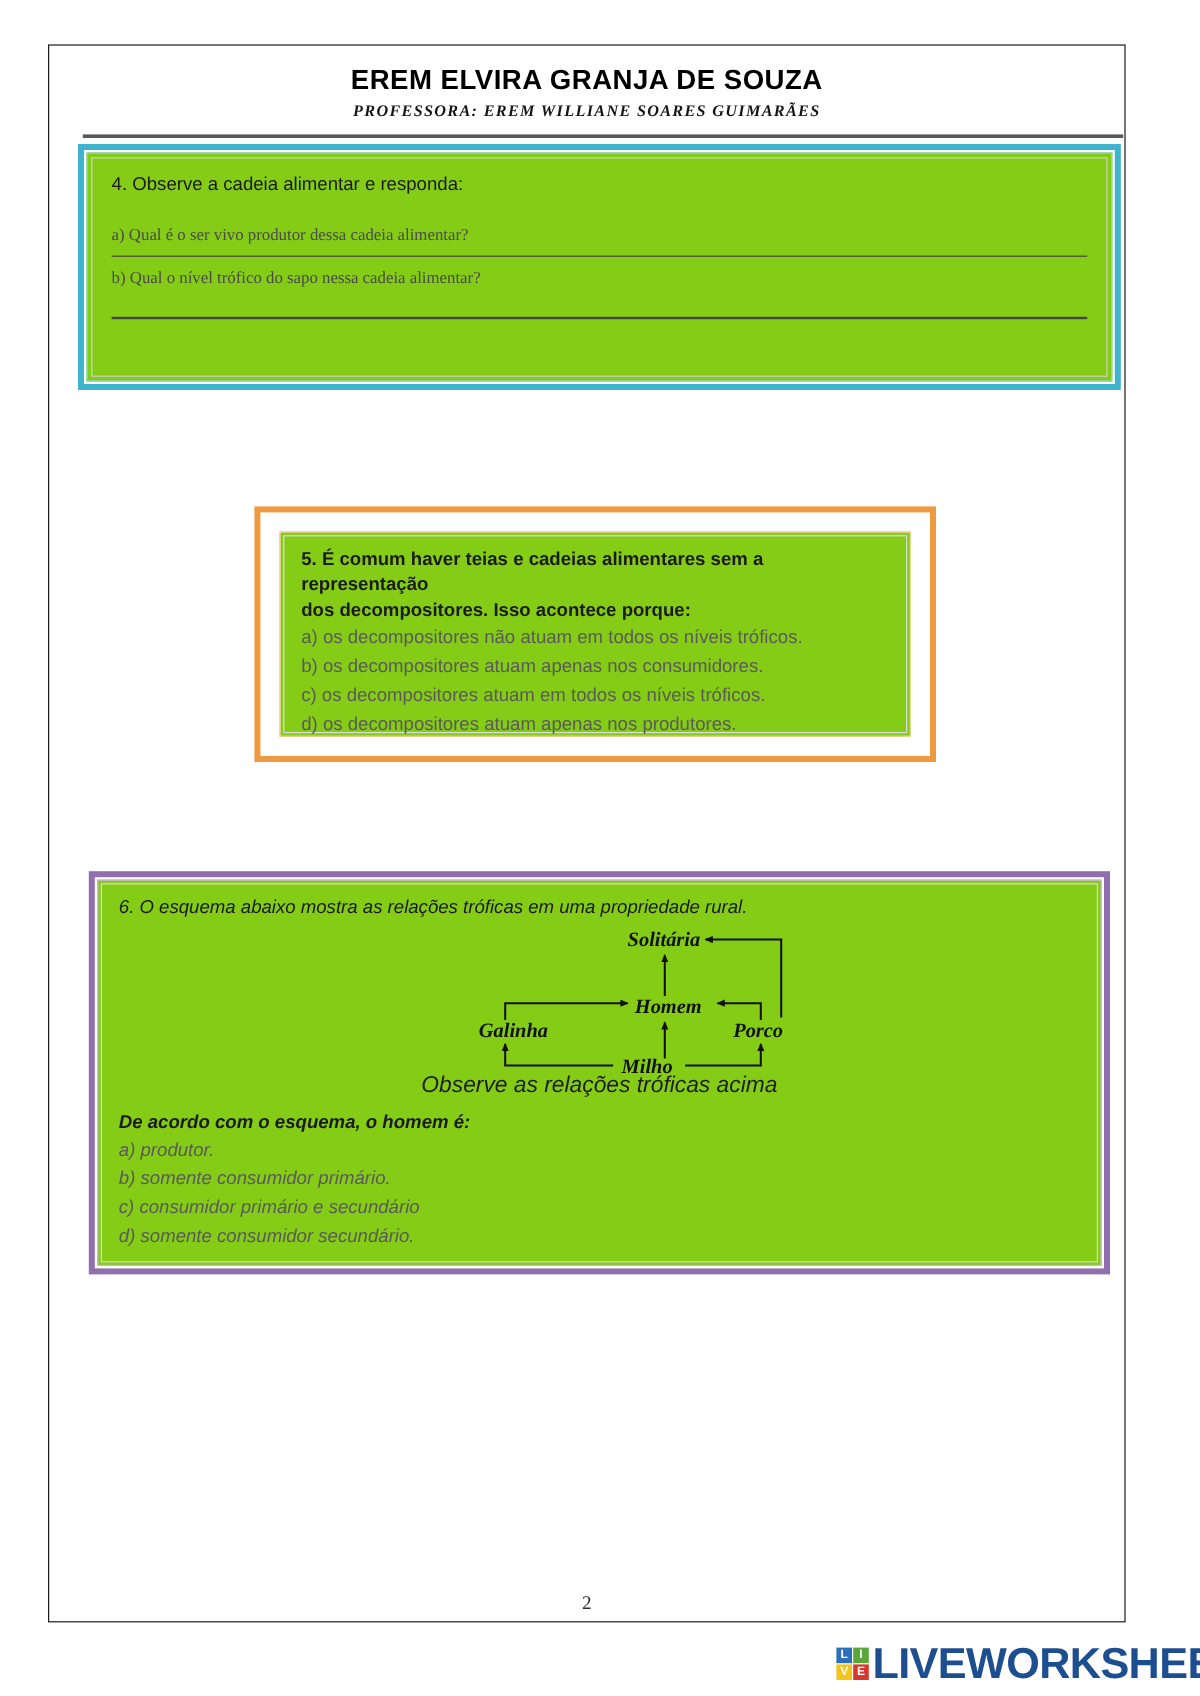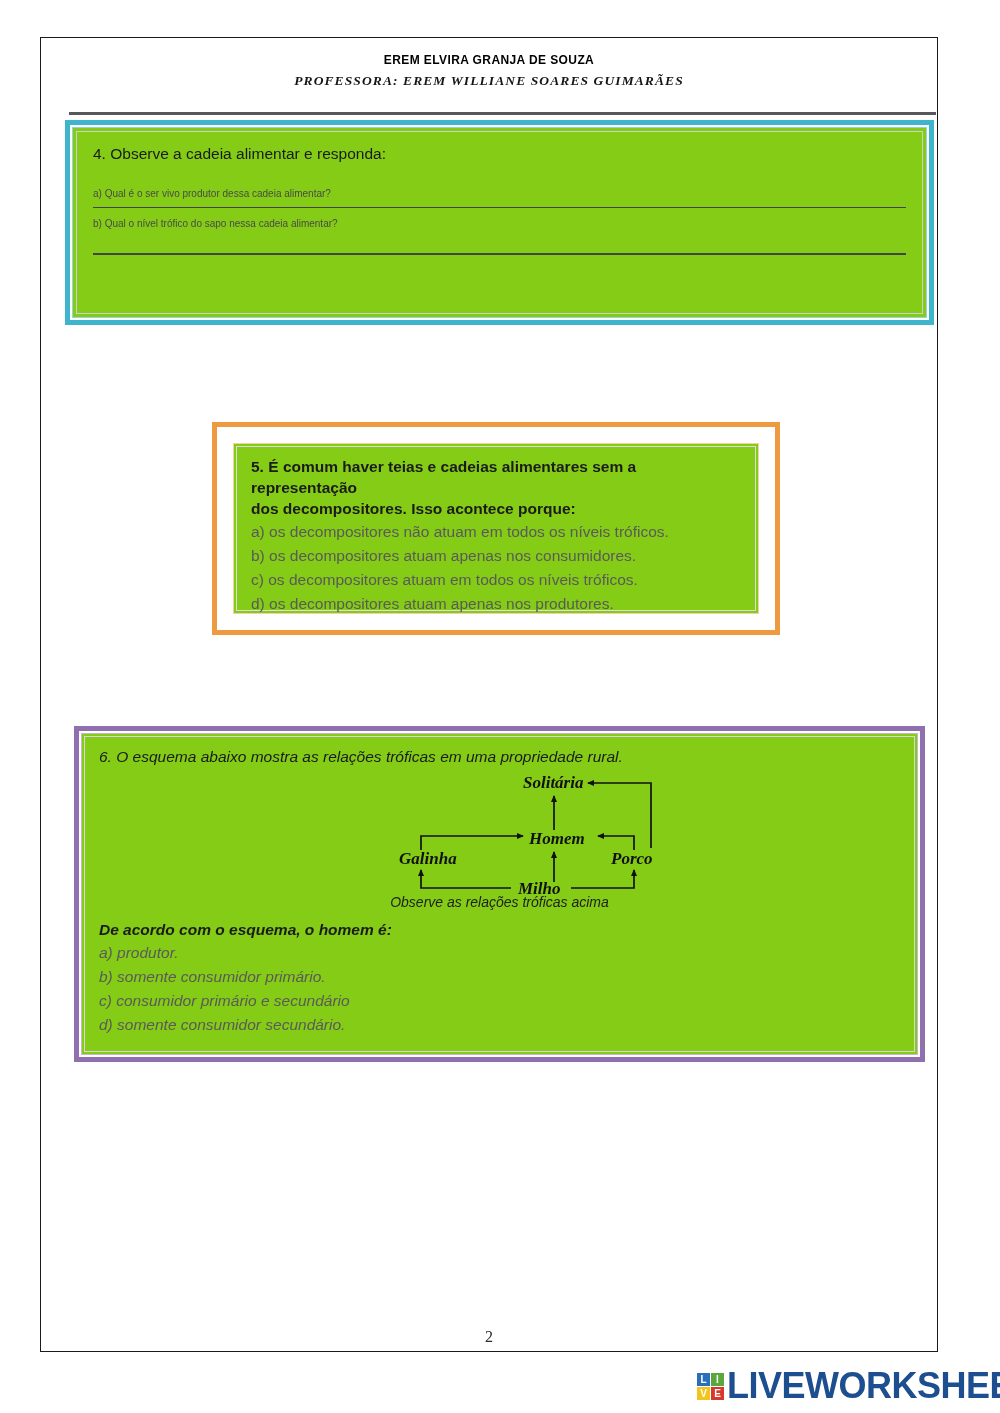--- a/index.html
+++ b/index.html
@@ -32,21 +32,21 @@
   #header {
     position: absolute;
     left: 40px;
     top: 54px;
     width: 898px;
     text-align: center;
   }
   #school-name {
     font-family: "Liberation Sans", sans-serif;
     font-weight: bold;
-    font-size: 12px;
+    font-size: 23px;
     letter-spacing: 0.4px;
     color: #000000;
     line-height: 1.1;
   }
   #teacher-name {
     font-family: "Liberation Serif", serif;
     font-style: italic;
     font-weight: bold;
     font-size: 13.5px;
     letter-spacing: 1.1px;
@@ -150,22 +150,22 @@
   .q-lead.bold { font-weight: bold; }
   .q-chain {
     font-family: "Liberation Sans", sans-serif;
     font-size: 15.5px;
     color: #1b1b1b;
     text-align: center;
     margin-top: 6px;
     letter-spacing: 0.4px;
   }
   .q-sub {
-    font-family: Liberation Sans, sans-serif;
-    font-size: 10px;
+    font-family: Liberation Serif, serif;
+    font-size: 14px;
     color: #4a4a4a;
     line-height: 1.4;
   }
   .answer-rule {
     height: 1.3px;
     background: #444444;
     margin: 6px 0 0 0;
   }
 
   .opt {
@@ -177,21 +177,21 @@
 
   
   #diagram-wrap {
     position: relative;
     width: 100%;
     height: 128px;
     margin-top: 2px;
   }
   #diagram-caption {
     font-family: "Liberation Sans", sans-serif;
-    font-size: 14px;
+    font-size: 19px;
     color: #1f1f1f;
     text-align: center;
     margin-top: -4px;
   }
 
   
   #page-number {
     position: absolute;
     left: 40px;
     top: 1328px;

